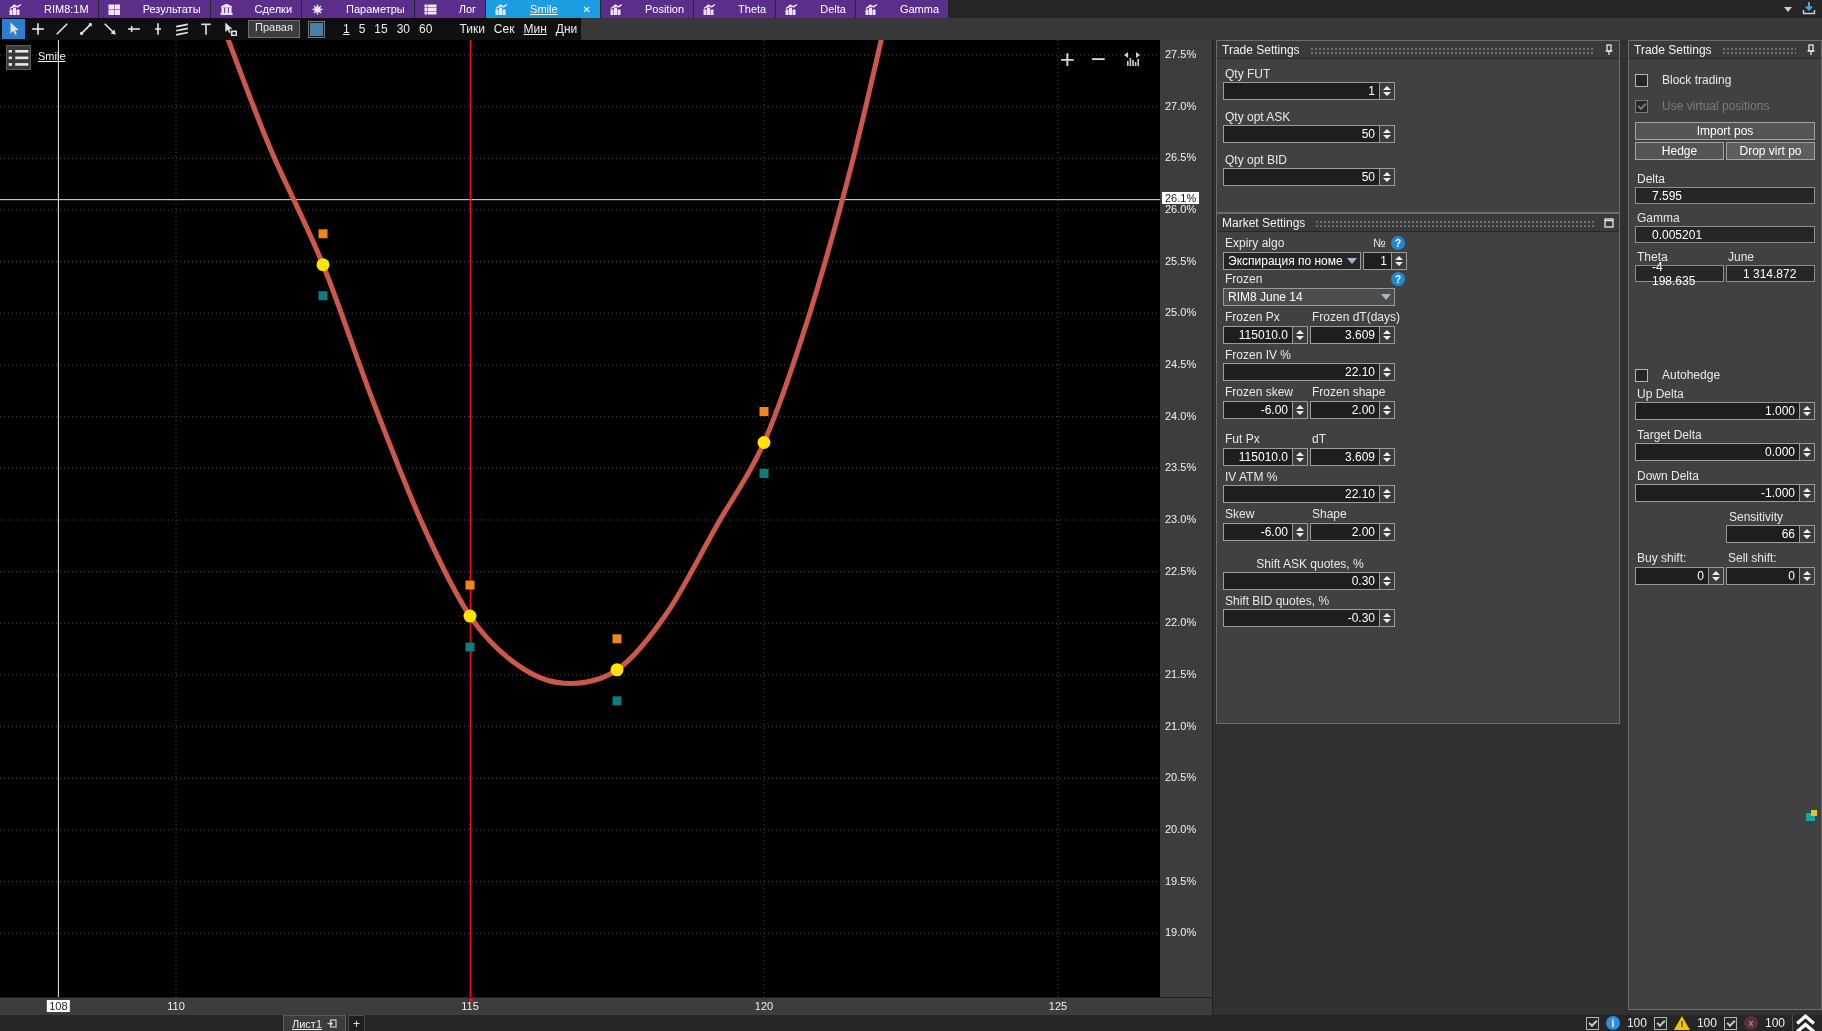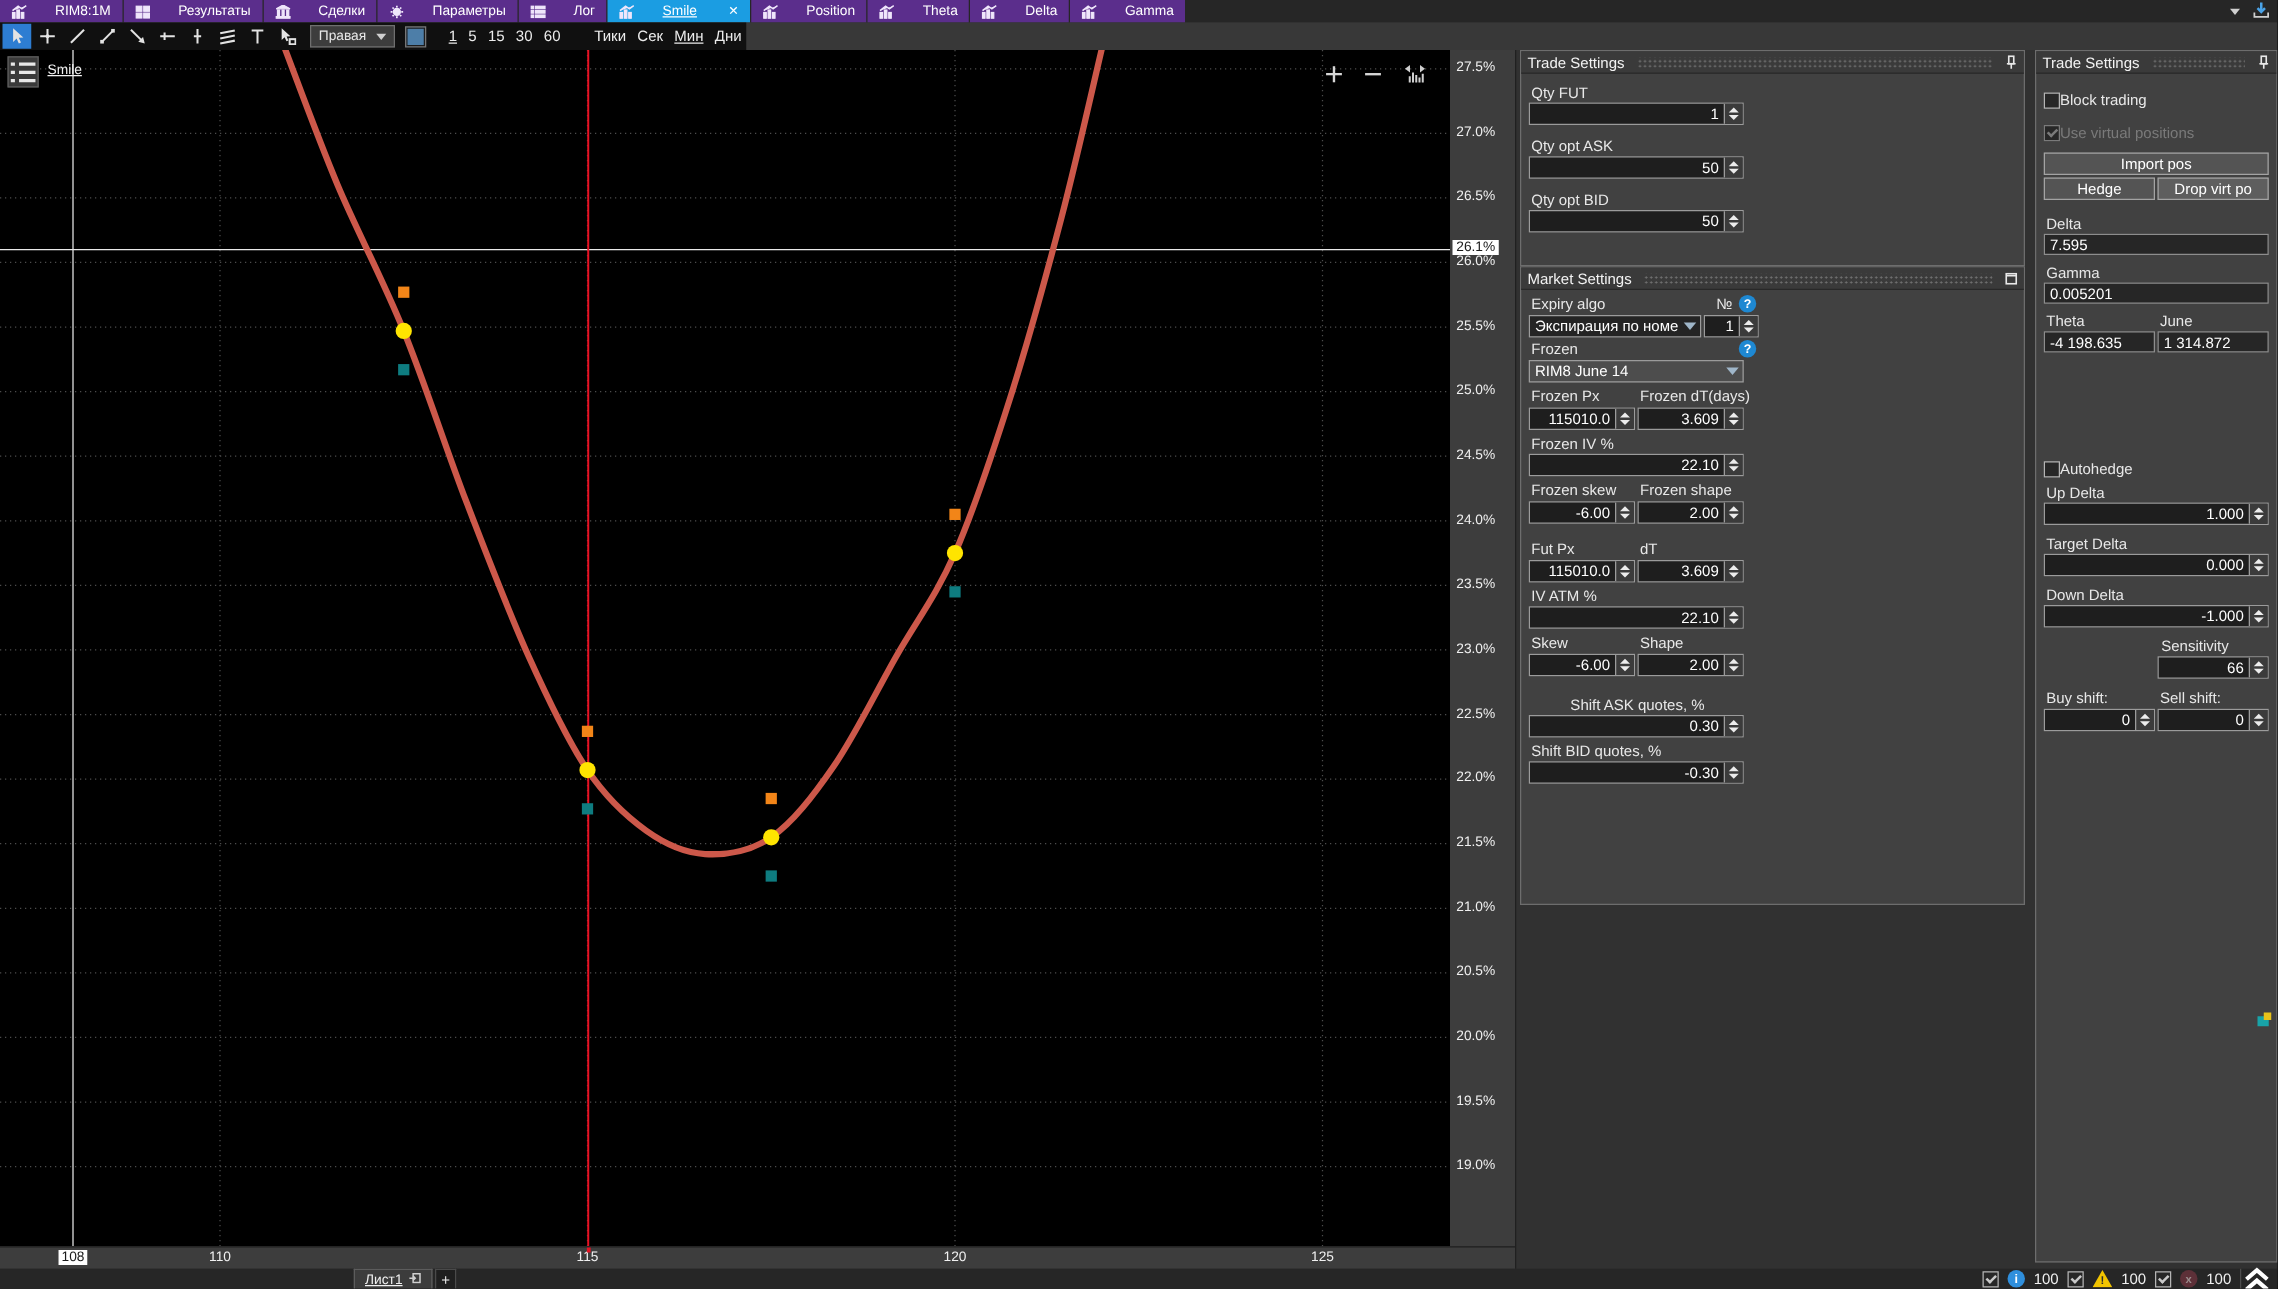--- a/index.html
+++ b/index.html
@@ -18,21 +18,21 @@
   .caret-down{width:0;height:0;border-left:4px solid transparent;border-right:4px solid transparent;border-top:5px solid #cfcfcf;}
 
   
   #toolbar{position:absolute;left:0;top:18px;width:1822px;height:22px;background:#383838;display:flex;align-items:center;}
   #tools-strip{height:22px;background:#101010;display:flex;align-items:center;gap:1px;padding:0 4px 0 2px;}
   .tool{width:23px;height:20px;display:flex;align-items:center;justify-content:center;background:transparent;}
   .tool.sel{background:#2d7dd2;}
   .tool svg{width:14px;height:14px;}
   .tool svg *{stroke:#e3e3e3;fill:none;stroke-width:1.4;}
   .tool svg .f{fill:#e3e3e3;stroke:none;}
-  .combo-small{height:18px;background:#3d3d3d;border:1px solid #6f6f6f;color:#e8e8e8;font-size:11px;display:flex;align-items:center;gap:8px;padding:0 6px;margin:0 6px;}
+  .combo-small{height:18px;background:#3d3d3d;border:1px solid #6f6f6f;color:#e8e8e8;font-size:11px;display:flex;align-items:center;gap:8px;padding:0 6px;margin:0 6px;flex-direction:column;}
   .swatch{width:15px;height:15px;background:#4d7ea8;border:1px solid #1d1d1d;outline:1px solid #777;margin:0 8px 0 2px;}
   .tf-group{display:flex;align-items:center;gap:9px;color:#ececec;font-size:12px;margin-left:10px;}
   .tf-group span{cursor:default;}
   .tf-group .on{text-decoration:underline;}
   .tf-units{margin-left:26px;}
 
   
   #chart{position:absolute;left:0;top:40px;width:1160px;height:957px;background:#000;}
   #plot-svg{position:absolute;left:0;top:0;}
   .gridline{stroke:#4c4c4c;stroke-width:1;stroke-dasharray:1 3;}
@@ -63,30 +63,30 @@
   .pticon svg *{stroke:#e8e8e8;fill:none;stroke-width:1.3;}
   .pbody{position:relative;padding:0 6px;}
   .flabel{color:#e8e8e8;font-size:12px;margin:0 0 1px 2px;white-space:nowrap;}
   .fields{width:184px;}
   .num{height:18px;background:#1e1e1e;border:1px solid #9b9b9b;display:flex;align-items:stretch;}
   .num .v{flex:1;display:flex;align-items:center;justify-content:flex-end;color:#fff;font-size:12px;padding-right:4px;overflow:hidden;}
   .num .sp{width:15px;border-left:1px solid #9b9b9b;background:#3b3b3b;display:flex;flex-direction:column;align-items:center;justify-content:center;gap:2px;}
   .sp i{display:block;width:0;height:0;border-left:4px solid transparent;border-right:4px solid transparent;}
   .sp .u{border-bottom:4px solid #ececec;}
   .sp .d{border-top:4px solid #ececec;}
-  .ro{height:17px;background:#262626;border:1px solid #8d8d8d;color:#fff;display:flex;align-items:center;padding:0 4px;font-size:12px;}
+  .ro{height:17px;background:#262626;border:1px solid #8d8d8d;color:#fff;display:flex;align-items:center;padding:0 16px;font-size:12px;}
   .pair{display:flex;gap:2px;}
   .pair>*{flex:1;min-width:0;}
   .combo{height:18px;background:#242424;border:1px solid #9b9b9b;display:flex;align-items:center;color:#fff;font-size:12px;}
   .combo .v{flex:1;padding:0 4px;white-space:nowrap;overflow:hidden;}
   .combo .arr{width:16px;display:flex;align-items:center;justify-content:center;}
   .combo .arr::after{content:"";width:0;height:0;border-left:5px solid transparent;border-right:5px solid transparent;border-top:6px solid #9fb6c9;}
   .combo.lite{background:#4d4d4d;}
   .btn{height:18px;background:#545454;border:1px solid #a3a3a3;color:#fff;font-size:12px;display:flex;align-items:center;justify-content:center;white-space:nowrap;}
-  .cbrow{display:flex;align-items:center;gap:0;color:#e8e8e8;font-size:12px;}
+  .cbrow{display:flex;align-items:center;gap:14px;color:#e8e8e8;font-size:12px;}
   .cbx{width:13px;height:13px;border:1px solid #b5b5b5;background:#272727;position:relative;flex:0 0 auto;}
   .cbx.on::after{content:"";position:absolute;left:2px;top:2px;width:6px;height:3px;border-left:2px solid #c9c9c9;border-bottom:2px solid #c9c9c9;transform:rotate(-45deg);}
   .cbrow.dis{color:#7a7a7a;}
   .cbrow.dis .cbx{border-color:#7a7a7a;}
   .cbrow.dis .cbx.on::after{border-color:#7a7a7a;}
   .helpico{width:14px;height:14px;border-radius:50%;background:#1e88d2;color:#fff;font-size:10px;font-weight:bold;display:flex;align-items:center;justify-content:center;}
 
   
   #sheetbar{position:absolute;left:0;top:1015px;width:1822px;height:16px;background:#262626;display:flex;align-items:center;}
   #sheet-tab{margin-left:283px;height:16px;background:#3c3c3c;border:1px solid #5c5c5c;border-bottom:none;display:flex;align-items:center;gap:5px;padding:0 8px;color:#f0f0f0;font-size:11px;}

